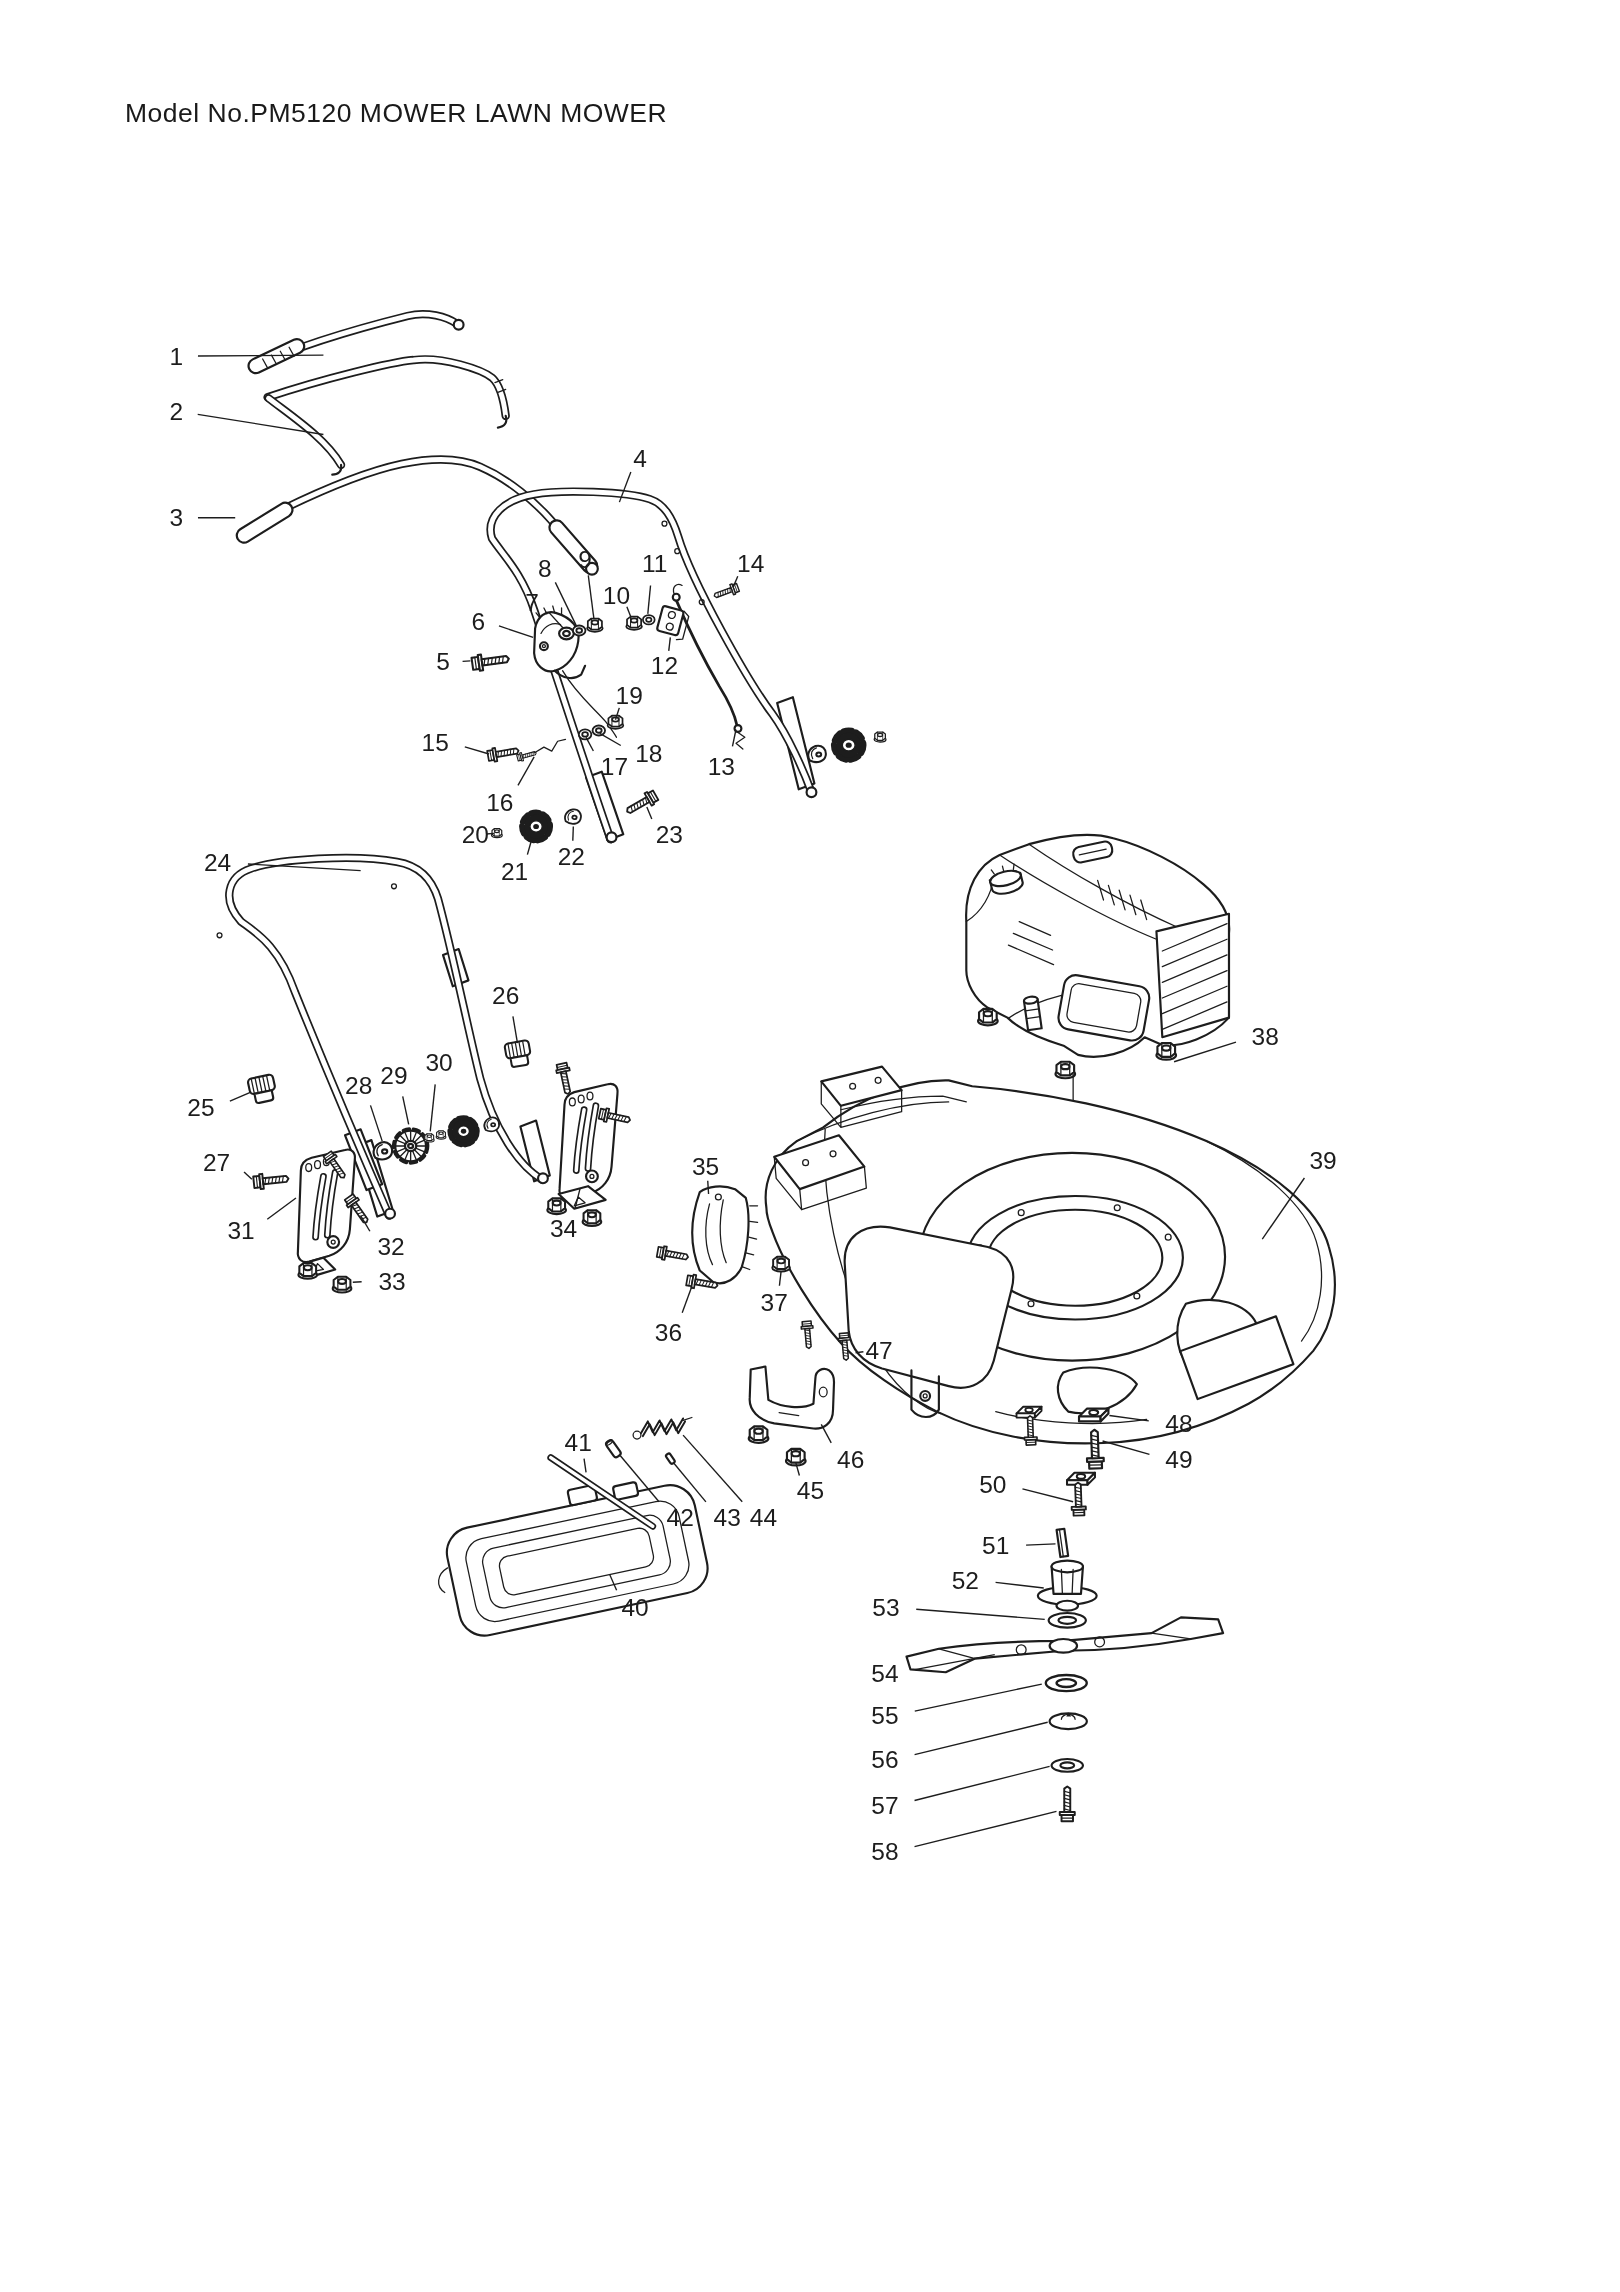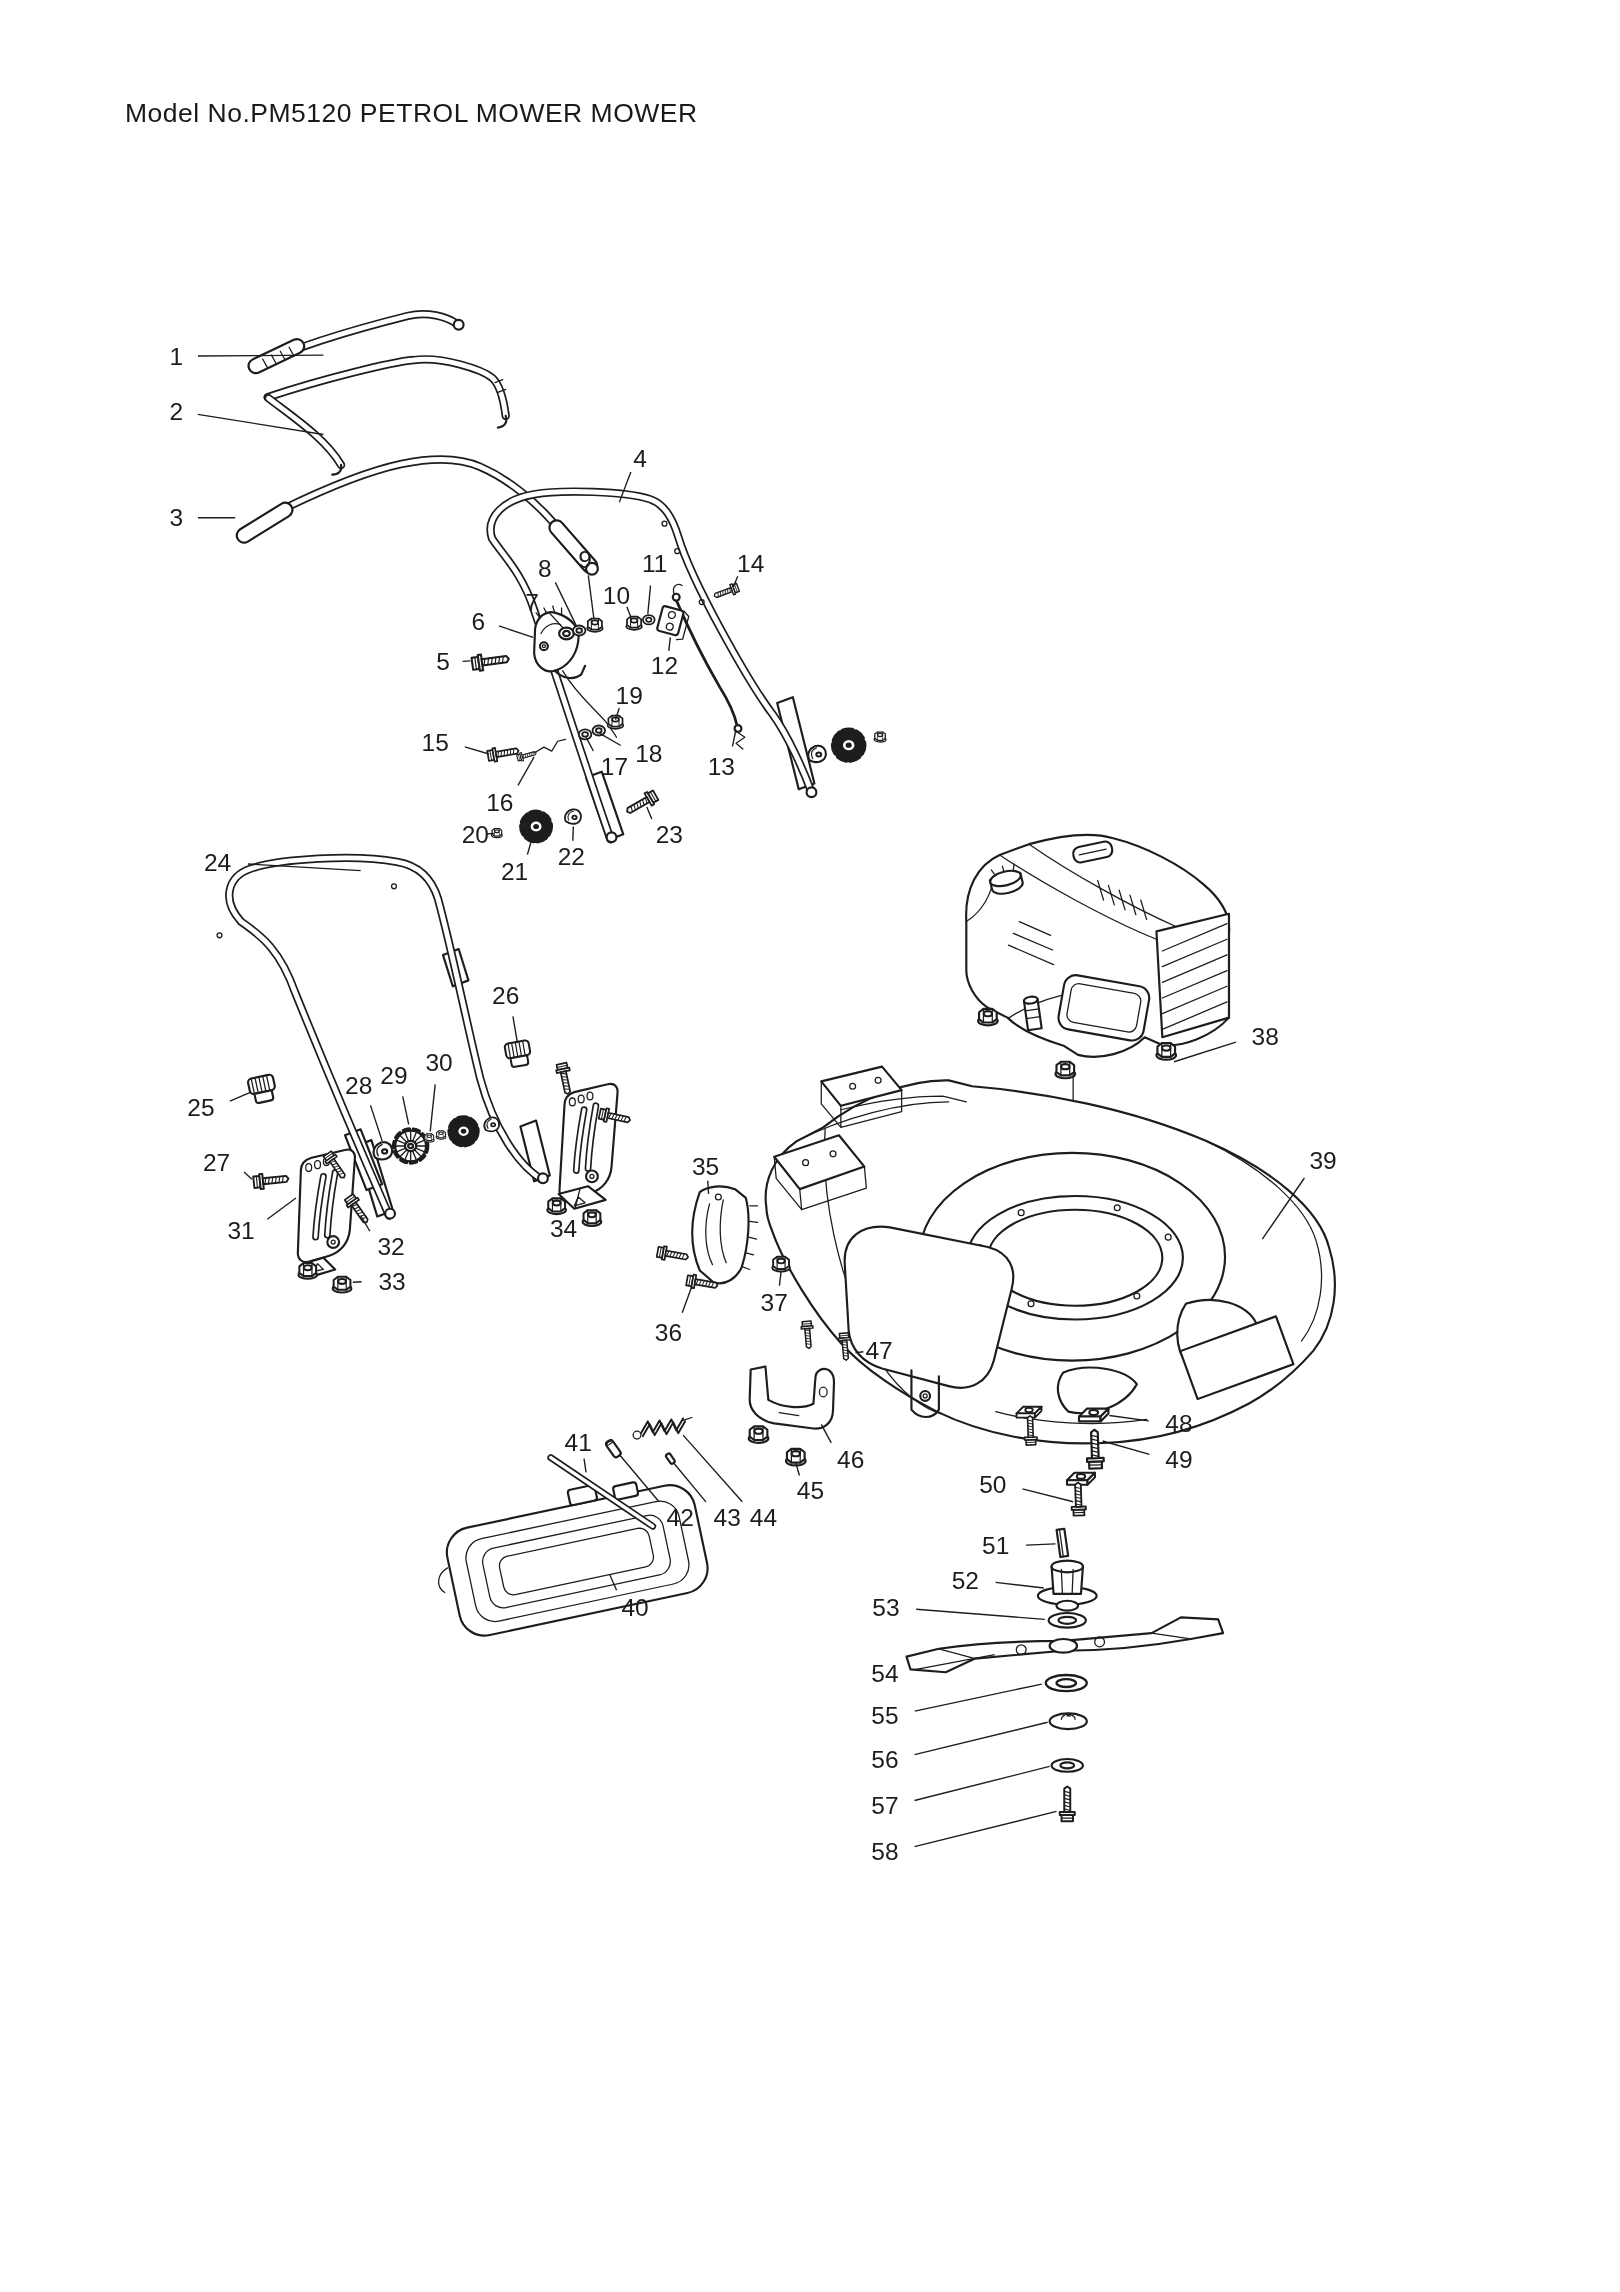--- a/index.html
+++ b/index.html
@@ -19,21 +19,21 @@
   .slot{stroke:#1d1d1d;stroke-width:7;}
   .slotin{stroke:#ffffff;stroke-width:3.6;}
   .callout{font-family:"Liberation Sans",sans-serif;font-size:25px;fill:#1d1d1d;
            text-anchor:middle;dominant-baseline:central;}
   .leader{stroke:#1d1d1d;stroke-width:1.4;}
 </style>
 </head>
 <body>
 
 <div id="stage">
-  <div id="page-title">Model No.PM5120 PETROL MOWER MOWER</div>
+  <div id="page-title">Model No.PM5120 MOWER LAWN MOWER</div>
 
   <svg viewBox="0 0 1653 2339" width="1620" height="2293">
     <defs>
       <g id="sym-bolt">
         <path class="wh" d="M0,-6.5 L7,-6.5 L7,6.5 L0,6.5 Z"></path>
         <path class="wh" d="M7,-8.5 L10.5,-8.5 L10.5,8.5 L7,8.5 Z"></path>
         <path class="wh" d="M10.5,-3.4 L37,-3.4 L39.5,0 L37,3.4 L10.5,3.4 Z"></path>
         <path class="thin" d="M3.5,-6.5 L3.5,6.5 M14,-3.4 L12.2,3.4 M18,-3.4 L16.2,3.4 M22,-3.4 L20.2,3.4 M26,-3.4 L24.2,3.4 M30,-3.4 L28.2,3.4 M34,-3.4 L32.2,3.4"></path>
       </g>
       <g id="sym-nut">

